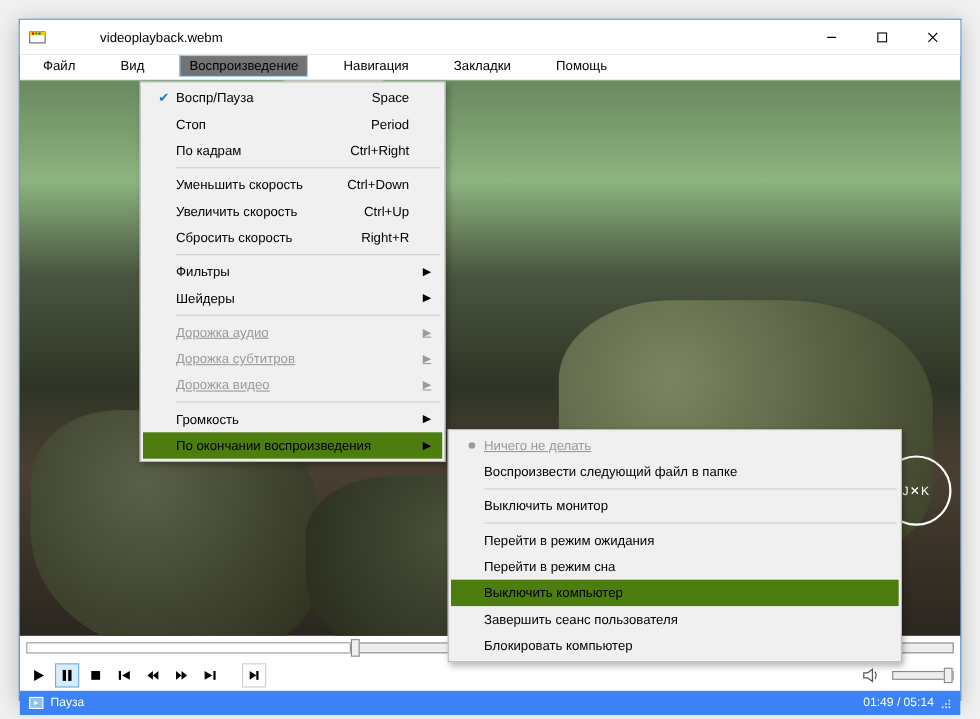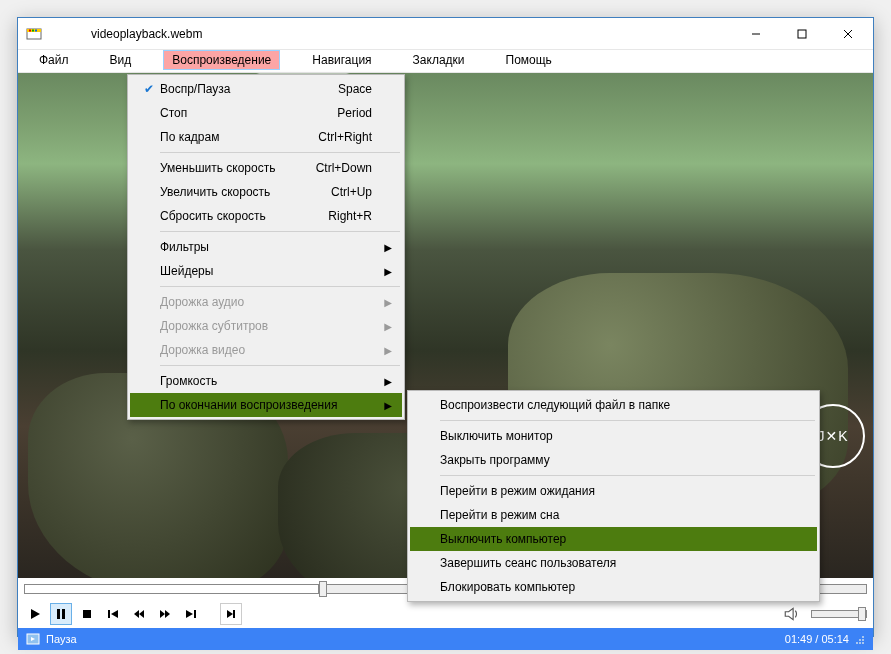--- a/index.html
+++ b/index.html
@@ -6,28 +6,28 @@
   body { margin: 0; background: #f0f0f0; width: 891px; height: 654px; overflow: hidden; }
   .window { position: relative; width: 857px; height: 620px; margin: 17px; background: #fff; border: 1px solid #3f7fbf; box-shadow: 0 4px 18px rgba(0,0,0,0.25); }
   .titlebar { height: 32px; display: flex; align-items: center; padding: 0 2px 0 8px; background: #fff; border-bottom: 1px solid #e7e7e7; gap: 43px; }
   .title-icon { width: 16px; height: 16px; margin-right: 6px; }
   .title-icon svg { width: 16px; height: 16px; }
   .title-text { font-size: 12px; color: #000; }
   .win-controls { margin-left: auto; display: flex; }
   .win-btn { width: 46px; height: 31px; display: flex; align-items: center; justify-content: center; font-size: 10px; color: #000; }
   .menubar { height: 23px; display: flex; align-items: flex-start; padding: 0 12px; font-size: 12px; border-bottom: 1px solid #e7e7e7; gap: 23px; }
   .menubar-item { padding: 3px 9px; display: flex; align-items: center; color: #000; }
-  .menubar-item.active { background: #fca5a5; border: 1px solid #99d1ff; padding: 2px 8px; }
+  .menubar-item.active { background: #737373; border: 1px solid #99d1ff; padding: 2px 8px; }
   .video-area { position: relative; height: 505px; background: linear-gradient(180deg,#6a8960 0%,#7da070 10%,#8db580 18%,#4a5540 35%,#2f3526 55%,#4a3f32 70%,#3a3228 85%,#2a2620 100%); overflow: hidden; }
   .waterfall { position: absolute; top: 0; left: 240px; width: 90px; height: 170px; background: linear-gradient(180deg, rgba(255,255,255,0.85), rgba(220,235,245,0.5)); filter: blur(1px); }
   .rock { position: absolute; border-radius: 30% 40% 30% 50%; }
   .r1 { left: 490px; top: 200px; width: 340px; height: 240px; background: radial-gradient(circle at 30% 30%, #7a8560, #3a3f28); }
   .r2 { left: 10px; top: 300px; width: 260px; height: 220px; background: radial-gradient(circle at 40% 30%, #5a6048, #2a2e1c); }
   .r3 { left: 260px; top: 360px; width: 260px; height: 180px; background: radial-gradient(circle at 50% 30%, #4a503a, #222518); }
-  .logo-circle { position: absolute; right: 8px; bottom: 110px; width: 64px; height: 64px; border: 2px solid #fff; border-radius: 50%; display: flex; align-items: center; justify-content: center; color: #fff; font-size: 14px; letter-spacing: 1px; }
+  .logo-circle { position: absolute; right: 8px; bottom: 100px; width: 64px; height: 64px; border: 2px solid #fff; border-radius: 50%; display: flex; align-items: center; justify-content: center; color: #fff; font-size: 11px; letter-spacing: 1px; }
   .seekbar-area { height: 22px; display: flex; align-items: center; padding: 4px 6px; }
   .seekbar { flex: 1; height: 10px; border: 1px solid #888; background: #eee; position: relative; }
   .seek-fill { position: absolute; left: 0; top: 0; height: 100%; width: 35%; background: #fff; border-right: 1px solid #888; }
   .seek-thumb { position: absolute; left: 35%; top: -4px; width: 8px; height: 16px; background: #f0f0f0; border: 1px solid #888; }
   .controls { height: 28px; display: flex; align-items: center; gap: 4px; padding: 0 6px; }
   .ctl { width: 22px; height: 22px; display: flex; align-items: center; justify-content: center; color: #000; }
   .ctl.pause-on { border: 1px solid #6ab0e8; background: #d9ecfb; }
   .ctl.step { border: 1px solid #ccc; }
   .spacer { flex: 1; }
   .vol-icon { width: 18px; height: 18px; }
@@ -38,21 +38,21 @@
   svg { display: block; }
   
   .menu { position: absolute; background: #f0f0f0; border: 1px solid #bababa; box-shadow: 2px 3px 6px rgba(0,0,0,0.3); font-size: 12px; z-index: 10; padding: 2px; }
   .menu.m1 { top: 56px; left: 109px; width: 278px; }
   .menu.m2 { top: 372px; left: 389px; width: 413px; }
   .mrow { display: flex; align-items: center; height: 24px; padding: 0 30px 0 8px; position: relative; }
   .mrow .ick { width: 22px; display: flex; justify-content: center; color: #1976d2; }
   .mrow .lab { flex: 1; color: #000; }
   .mrow .sc { color: #000; }
   .mrow .arrow { position: absolute; right: 10px; font-size: 10px; color: #000; }
-  .mrow.disabled .lab, .mrow.disabled .arrow { color: #9a9a9a; }
+  .mrow.disabled .lab, .mrow.disabled .arrow { color: #9a9a9a; text-decoration: underline; }
   .mrow.hl { background: #4d7c0f; }
   .mrow.hl .lab, .mrow.hl .arrow { color: #000; }
   .msep { height: 1px; background: #d0d0d0; margin: 3px 2px 3px 30px; }
   .m2 .mrow { padding-left: 8px; }
   .m2 .ick { width: 22px; }
   .radio-dot { width: 6px; height: 6px; border-radius: 50%; background: #9a9a9a; }
 </style>
 </head>
 <body>
 
@@ -262,33 +262,35 @@
         <span class="arrow">▶</span>
       </div>
     <div class="mrow hl">
         <span class="ick"></span>
         <span class="lab">По окончании воспроизведения</span>
         <span class="arrow">▶</span>
       </div>
   </div>
 
   <div class="menu m2">
+    <div class="mrow disabled">
+        <span class="ick">
+          <span class="radio-dot"></span>
+        </span>
+        <span class="lab">Ничего не делать</span>
+      </div>
     <div class="mrow">
         <span class="ick"></span>
         <span class="lab">Воспроизвести следующий файл в папке</span>
       </div>
     <div class="msep"></div>
     <div class="mrow">
         <span class="ick"></span>
         <span class="lab">Выключить монитор</span>
       </div>
-    <div class="mrow">
-        <span class="ick"></span>
-        <span class="lab">Закрыть программу</span>
-      </div>
     <div class="msep"></div>
     <div class="mrow">
         <span class="ick"></span>
         <span class="lab">Перейти в режим ожидания</span>
       </div>
     <div class="mrow">
         <span class="ick"></span>
         <span class="lab">Перейти в режим сна</span>
       </div>
     <div class="mrow hl">

